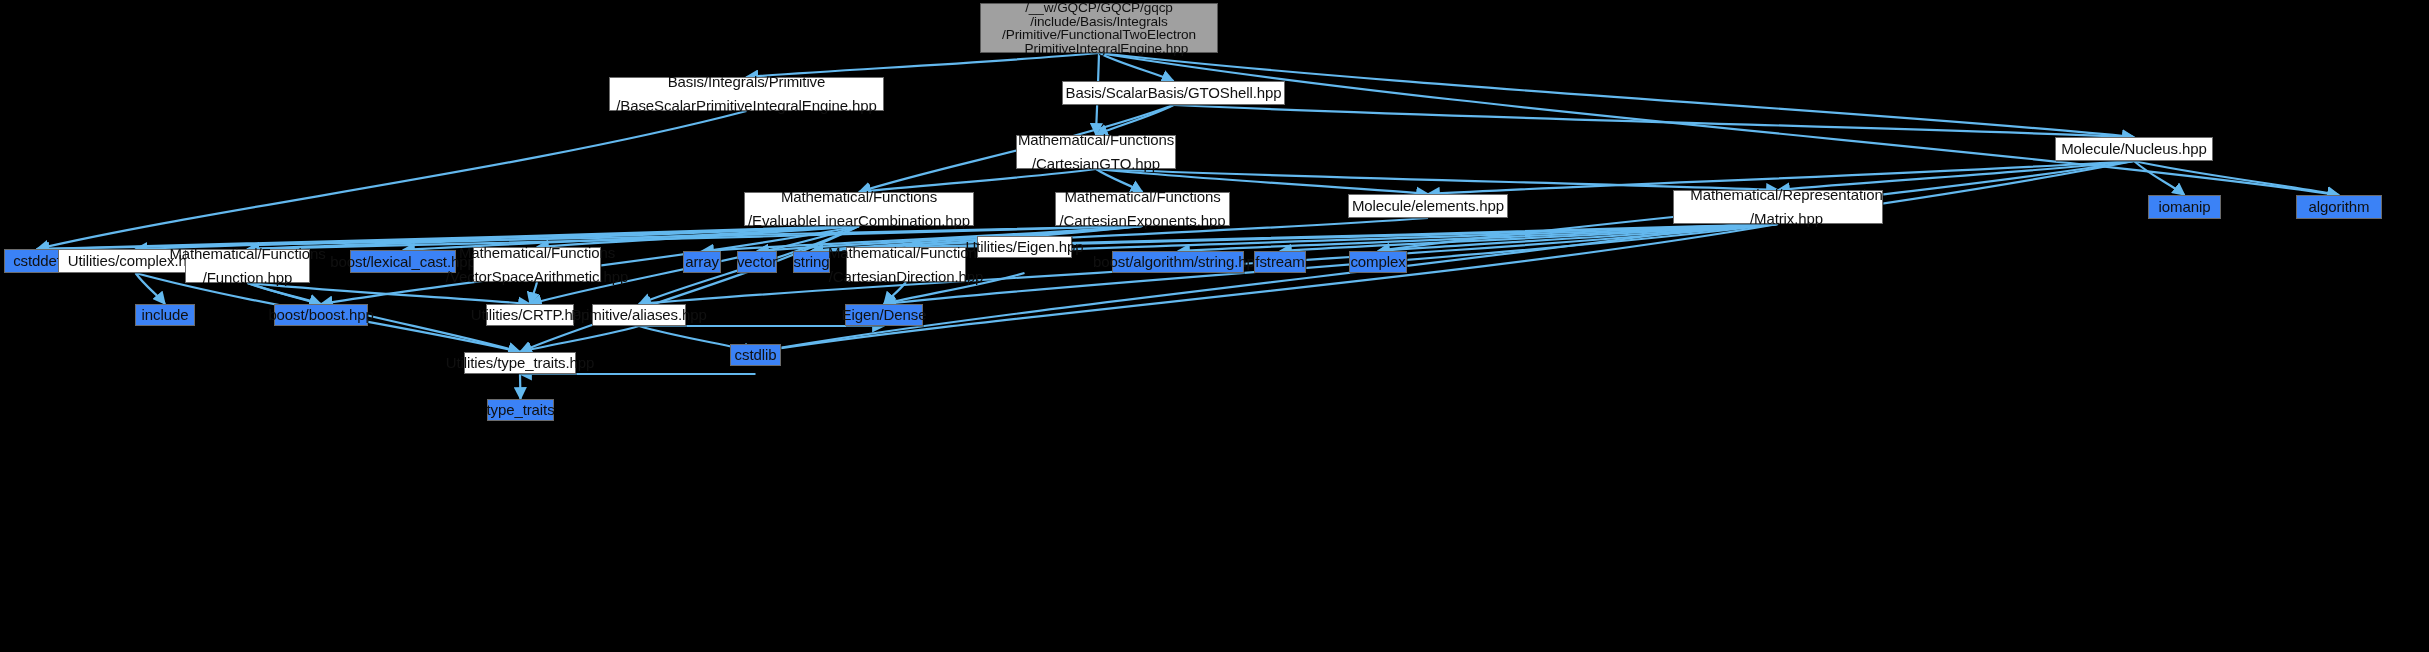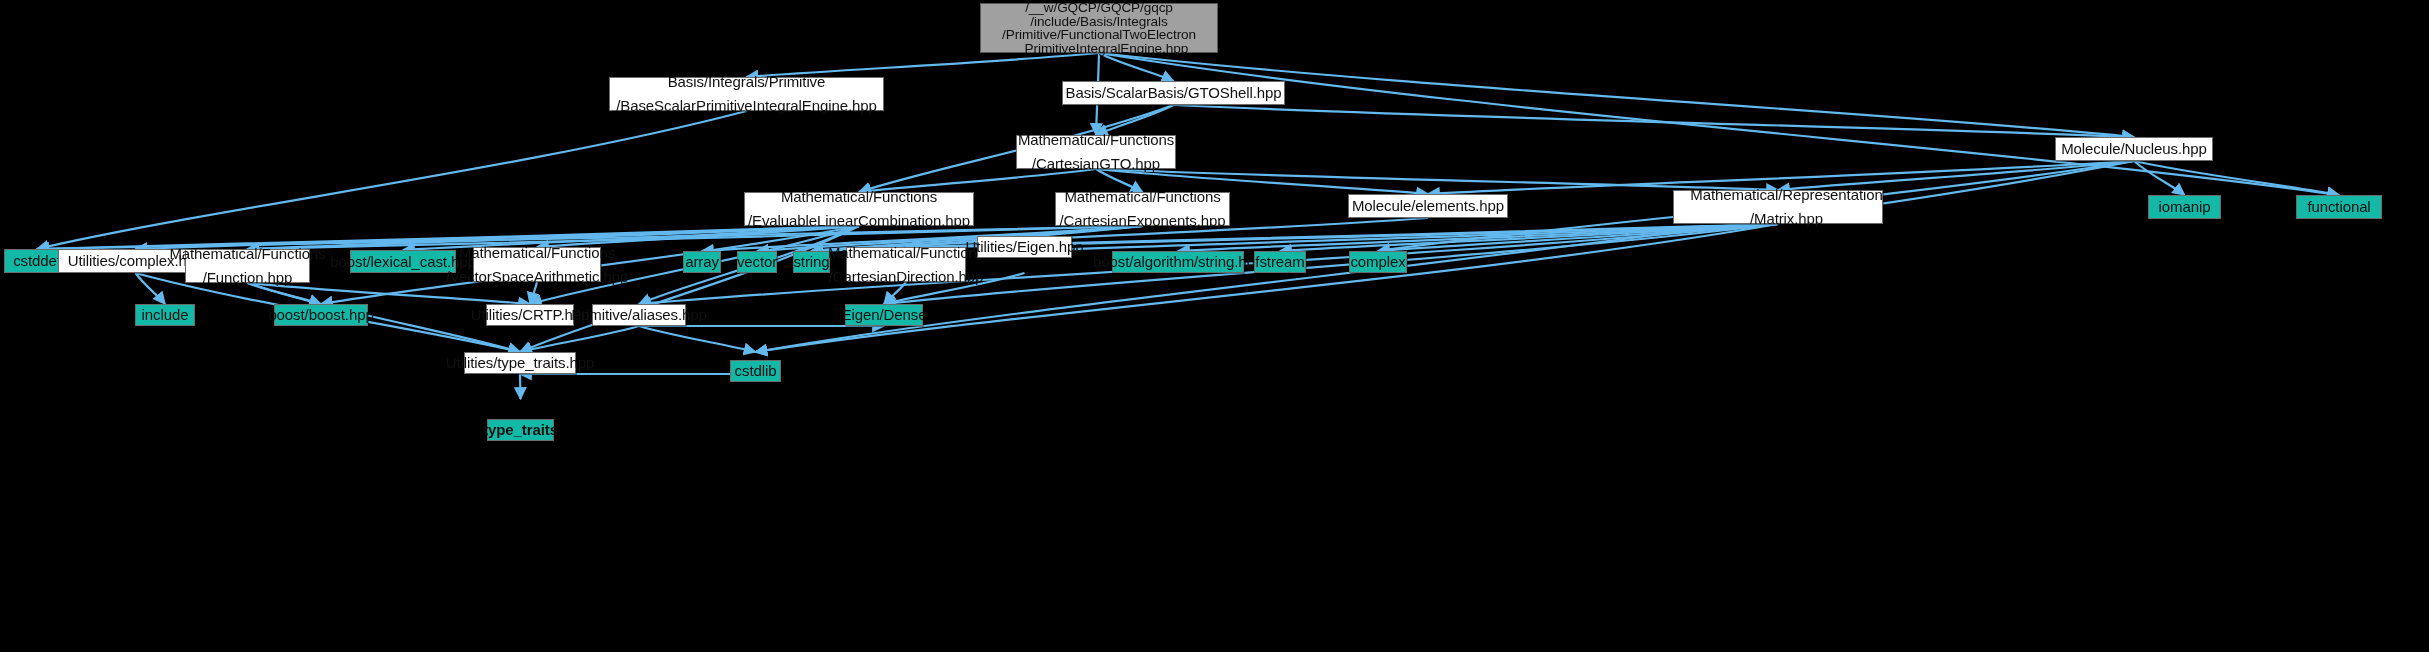--- a/index.html
+++ b/index.html
@@ -32,21 +32,21 @@
     border: 1px solid #6b6b6b;
     color: #101010;
     font-size: 15px;
     line-height: 24px;
     letter-spacing: -0.1px;
     white-space: pre;
     z-index: 5;
     box-shadow: 1px 1px 0 rgba(0,0,0,0.35);
   }
   .node.local   { background: #ffffff; }
-  .node.system  { background: #14b8a6; }
+  .node.system  { background: #3b82f6; }
   .node.root    { background: #a0a0a0; border-color: #585858; }
 </style>
 </head>
 <body>
 
 <div id="graph">
   <svg id="edges" viewBox="0 0 2429 652" preserveAspectRatio="none" xmlns="http://www.w3.org/2000/svg">
     <defs>
       <marker id="arrow" viewBox="0 0 10 10" refX="9" refY="5" markerWidth="6" markerHeight="6" orient="auto-start-reverse">
         <path d="M 0 0 L 10 5 L 0 10 z" fill="#63b8ee"></path>
@@ -124,21 +124,21 @@
 /CartesianGTO.hpp</div>
       <div class="node local" style="left: 2055px; top: 137px; width: 158px; height: 24px;">Molecule/Nucleus.hpp</div>
       <div class="node local" style="left: 744px; top: 192px; width: 230px; height: 34px;">Mathematical/Functions
 /EvaluableLinearCombination.hpp</div>
       <div class="node local" style="left: 1055px; top: 192px; width: 175px; height: 34px;">Mathematical/Functions
 /CartesianExponents.hpp</div>
       <div class="node local" style="left: 1348px; top: 194px; width: 160px; height: 24px;">Molecule/elements.hpp</div>
       <div class="node local" style="left: 1673px; top: 190px; width: 210px; height: 34px; padding-left: 17px;">Mathematical/Representation
 /Matrix.hpp</div>
       <div class="node system" style="left: 2148px; top: 195px; width: 73px; height: 24px;">iomanip</div>
-      <div class="node system" style="left: 2296px; top: 195px; width: 86px; height: 24px;">functional</div>
+      <div class="node system" style="left: 2296px; top: 195px; width: 86px; height: 24px;">algorithm</div>
       <div class="node system" style="left: 4px; top: 249px; width: 66px; height: 24px;">cstddef</div>
       <div class="node local" style="left: 58px; top: 249px; width: 155px; height: 24px;">Utilities/complex.hpp</div>
       <div class="node local" style="left: 185px; top: 249px; width: 125px; height: 34px;">Mathematical/Functions
 /Function.hpp</div>
       <div class="node system" style="left: 350px; top: 250px; width: 106px; height: 23px;">boost/lexical_cast.hpp</div>
       <div class="node local" style="left: 473px; top: 247px; width: 128px; height: 35px;">Mathematical/Functions
 /VectorSpaceArithmetic.hpp</div>
       <div class="node system" style="left: 683px; top: 251px; width: 38px; height: 22px;">array</div>
       <div class="node system" style="left: 737px; top: 251px; width: 40px; height: 22px;">vector</div>
       <div class="node system" style="left: 793px; top: 251px; width: 37px; height: 22px;">string</div>
@@ -147,16 +147,16 @@
       <div class="node local" style="left: 977px; top: 236px; width: 95px; height: 22px;">Utilities/Eigen.hpp</div>
       <div class="node system" style="left: 1112px; top: 251px; width: 132px; height: 22px;">boost/algorithm/string.hpp</div>
       <div class="node system" style="left: 1254px; top: 251px; width: 52px; height: 22px;">fstream</div>
       <div class="node system" style="left: 1349px; top: 251px; width: 58px; height: 22px;">complex</div>
       <div class="node system" style="left: 135px; top: 304px; width: 60px; height: 22px;">include</div>
       <div class="node system" style="left: 274px; top: 304px; width: 94px; height: 22px;">boost/boost.hpp</div>
       <div class="node local" style="left: 486px; top: 304px; width: 88px; height: 22px;">Utilities/CRTP.hpp</div>
       <div class="node local" style="left: 592px; top: 304px; width: 94px; height: 22px;">Primitive/aliases.hpp</div>
       <div class="node system" style="left: 845px; top: 304px; width: 78px; height: 22px;">Eigen/Dense</div>
       <div class="node local" style="left: 464px; top: 352px; width: 112px; height: 22px;">Utilities/type_traits.hpp</div>
-      <div class="node system" style="left: 730px; top: 360px; width: 51px; height: 22px;">cstdlib</div>
-      <div class="node system" style="left: 487px; top: 419px; width: 67px; height: 22px; font-weight: bold;">type_traits</div>
+      <div class="node system" style="left: 730px; top: 344px; width: 51px; height: 22px;">cstdlib</div>
+      <div class="node system" style="left: 487px; top: 399px; width: 67px; height: 22px;">type_traits</div>
     </div>
 </div>
 
 </body></html>

